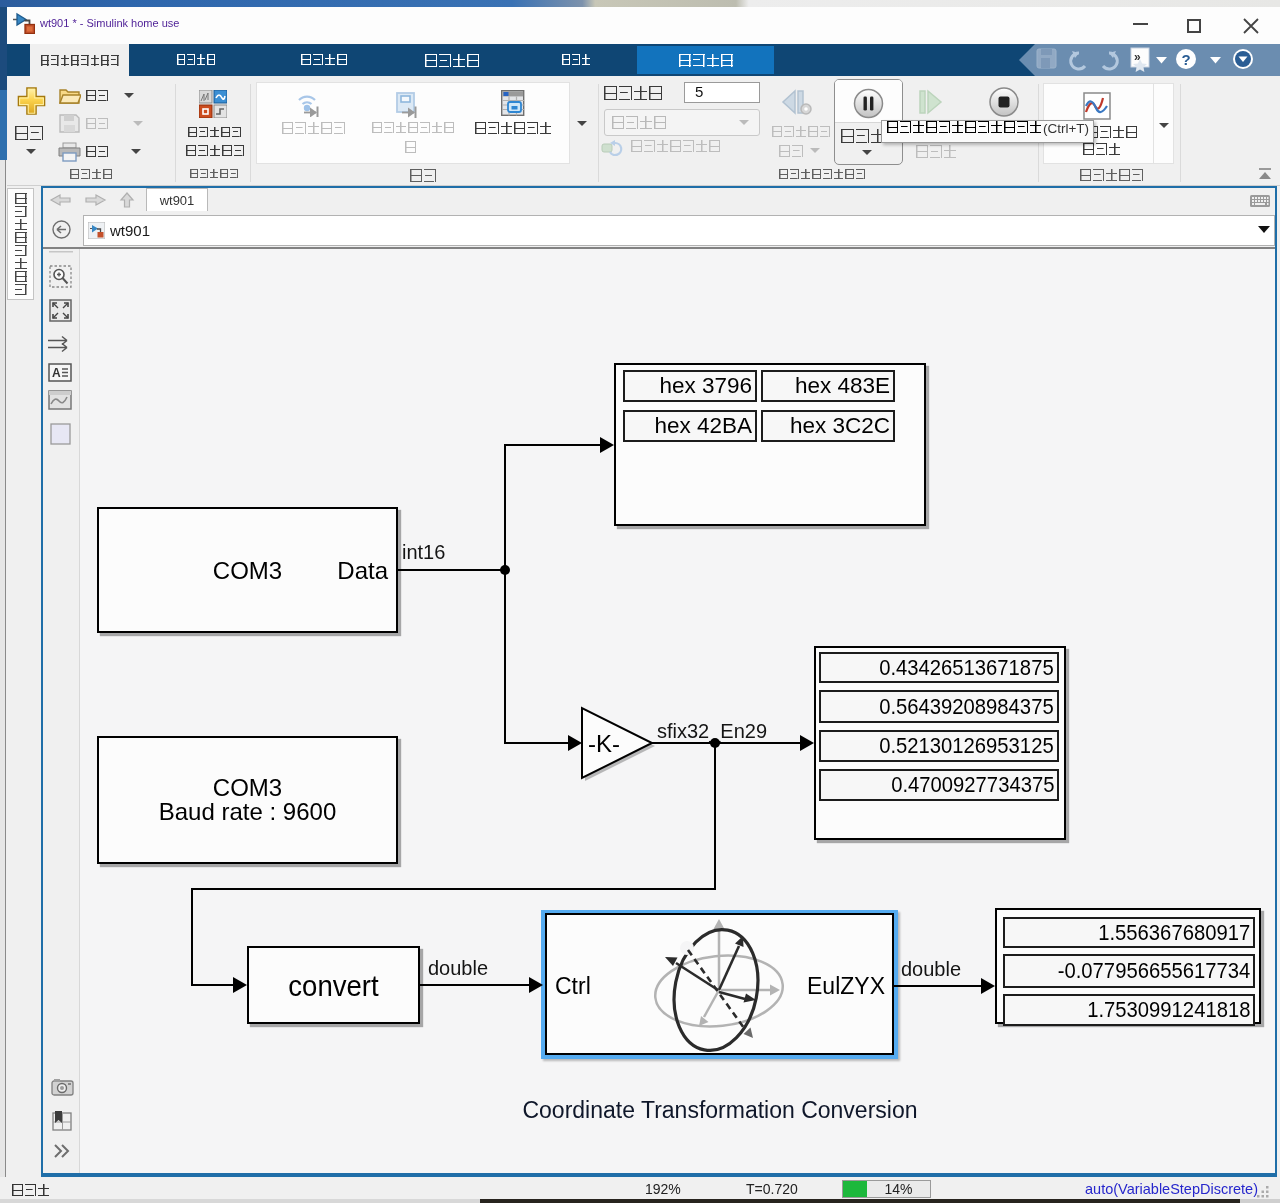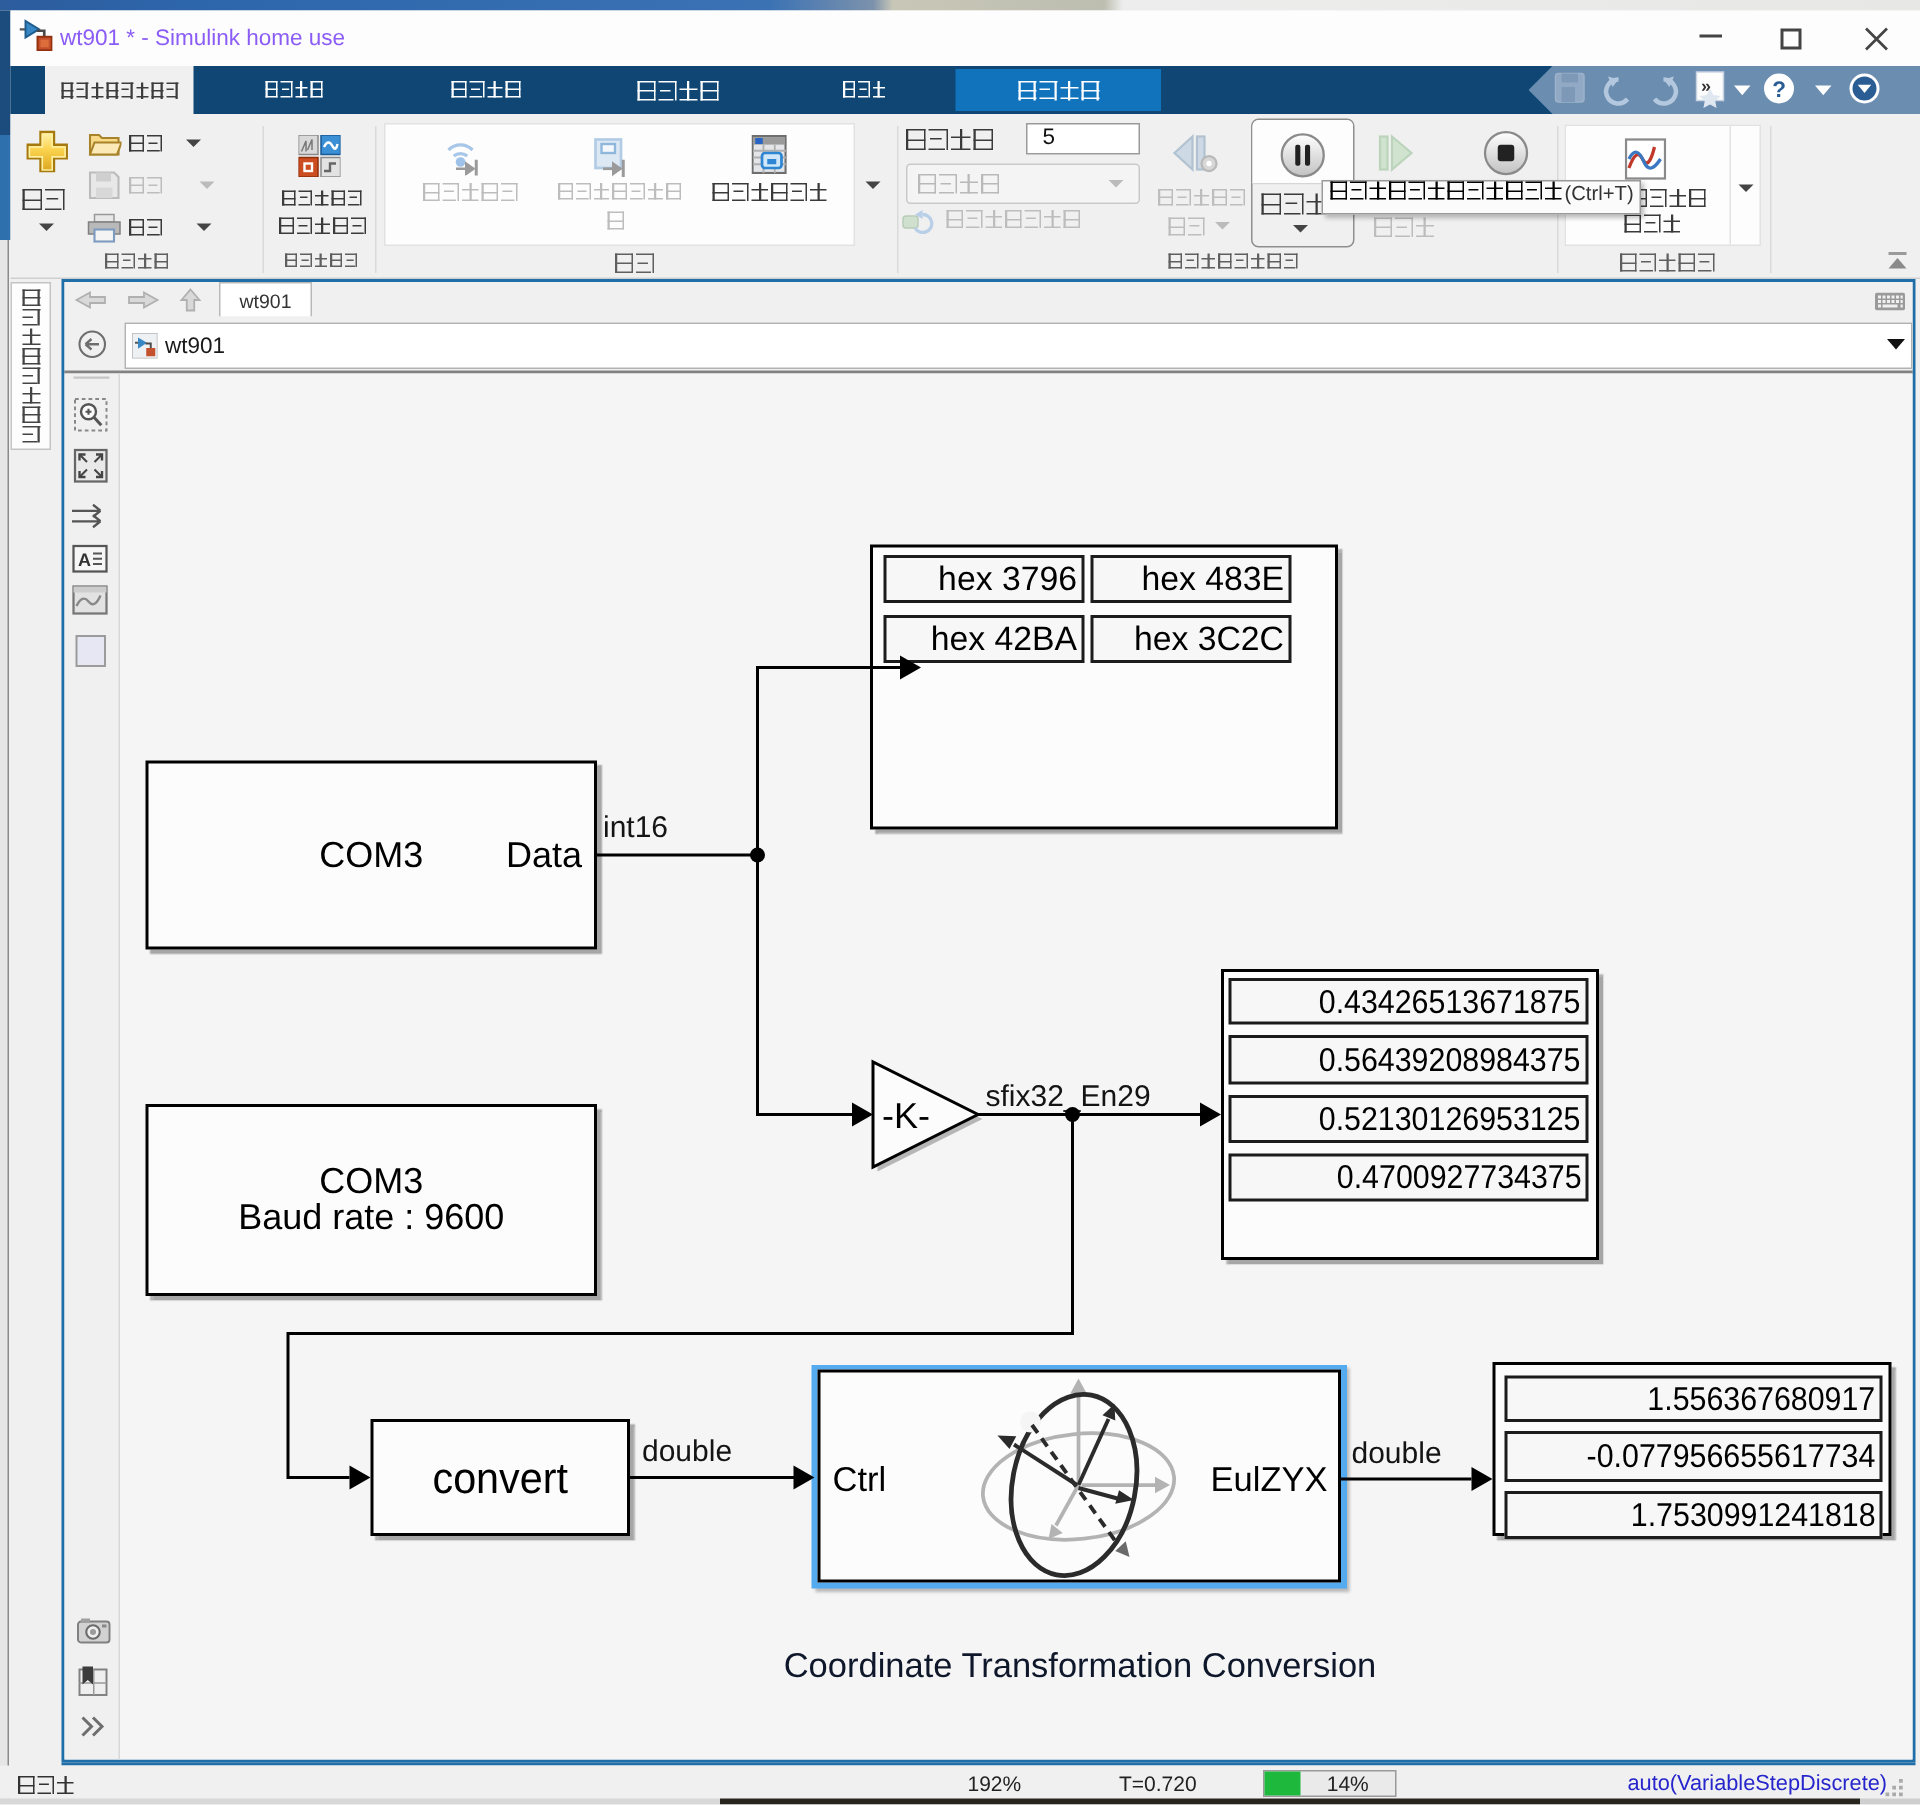--- a/index.html
+++ b/index.html
@@ -29,21 +29,21 @@
 .g8 i{width:8px;height:9px}
 .g13 i{width:13px;height:14px}
 .g8h i{width:8px;height:11px}
 .gray{color:#b4b4b4}
 
 #strip{left:0;top:0;width:1280px;height:7px;background:linear-gradient(90deg,#2c5c9c 0%,#2e66ac 10%,#3a72b4 40%,#7d92ac 45.5%,#c8c7b7 46.5%,#bdbdb0 57.5%,#ededed 58.5%,#e7e7e5 100%)}
 #ledgetop{left:0;top:7px;width:7px;height:83px;background:#1c4b7d}
 #ledgemid{left:0;top:90px;width:7px;height:70px;background:#2e6fae}
 #ledgebot{left:0;top:160px;width:6px;height:1039px;background:#e6e6e6;border-right:1px solid #8a8a8a}
 #title{left:7px;top:7px;width:1273px;height:37px;background:#fdfdfd}
-#titletext{left:40px;top:17px;font-size:15px;color:#8b5cf6}
+#titletext{left:40px;top:17px;font-size:11px;color:#4c1d95}
 #tabbar{left:7px;top:44px;width:1273px;height:32px;background:#0f4674}
 .tab{position:absolute;top:10px;color:#fff}
 #activetab{left:23px;top:0;width:99px;height:32px;background:#f0f0f0;display:flex;align-items:center;justify-content:center;color:#3c3c3c}
 #blocktab{left:630px;top:2px;width:137px;height:28px;background:#1273bd;display:flex;align-items:center;justify-content:center;color:#fff}
 #qa{left:1012px;top:0;width:261px;height:32px;background:#6b8db0;clip-path:polygon(16px 0,100% 0,100% 100%,16px 100%,0 50%)}
 #ribbon{left:7px;top:76px;width:1273px;height:110px;background:#f0f0f0;border-bottom:1px solid #cfcfcf}
 .vsep{position:absolute;top:84px;width:1px;height:98px;background:#dadada}
 .glabel{position:absolute;top:169px;color:#5f5f5f}
 .panel{position:absolute;background:#fdfdfd;border:1px solid #e2e2e2}
 .dd{position:absolute;width:0;height:0;border-left:5px solid transparent;border-right:5px solid transparent;border-top:5px solid #444}
@@ -547,21 +547,21 @@
     <i></i>
     <i></i>
     <i></i>
     <i></i>
     <i></i>
   </div>
 <div class="blk" style="left:97px;top:507px;width:301px;height:126px;font-size:24px;color:#000">
 <div class="abs" style="left:0;top:48px;width:100%;text-align:center">COM3</div>
 <div class="abs" style="right:8px;top:48px">Data</div>
   </div>
-<div class="blk" style="left:580px;top:363px;width:312px;height:190px">
+<div class="blk" style="left:614px;top:363px;width:312px;height:163px">
 <div class="cell hexcell" style="left:7px;top:5px;width:134px;height:32px">hex 3796</div>
 <div class="cell hexcell" style="left:145px;top:5px;width:134px;height:32px">hex 483E</div>
 <div class="cell hexcell" style="left:7px;top:45px;width:134px;height:32px">hex 42BA</div>
 <div class="cell hexcell" style="left:145px;top:45px;width:134px;height:32px">hex 3C2C</div>
   </div>
 <div class="blk" style="left:814px;top:646px;width:252px;height:194px">
 <div class="cell numcell" style="left:3px;top:4px;width:240px;height:31px">
       <b>0.43426513671875</b>
     </div>
 <div class="cell numcell" style="left:3px;top:42px;width:240px;height:33px">

